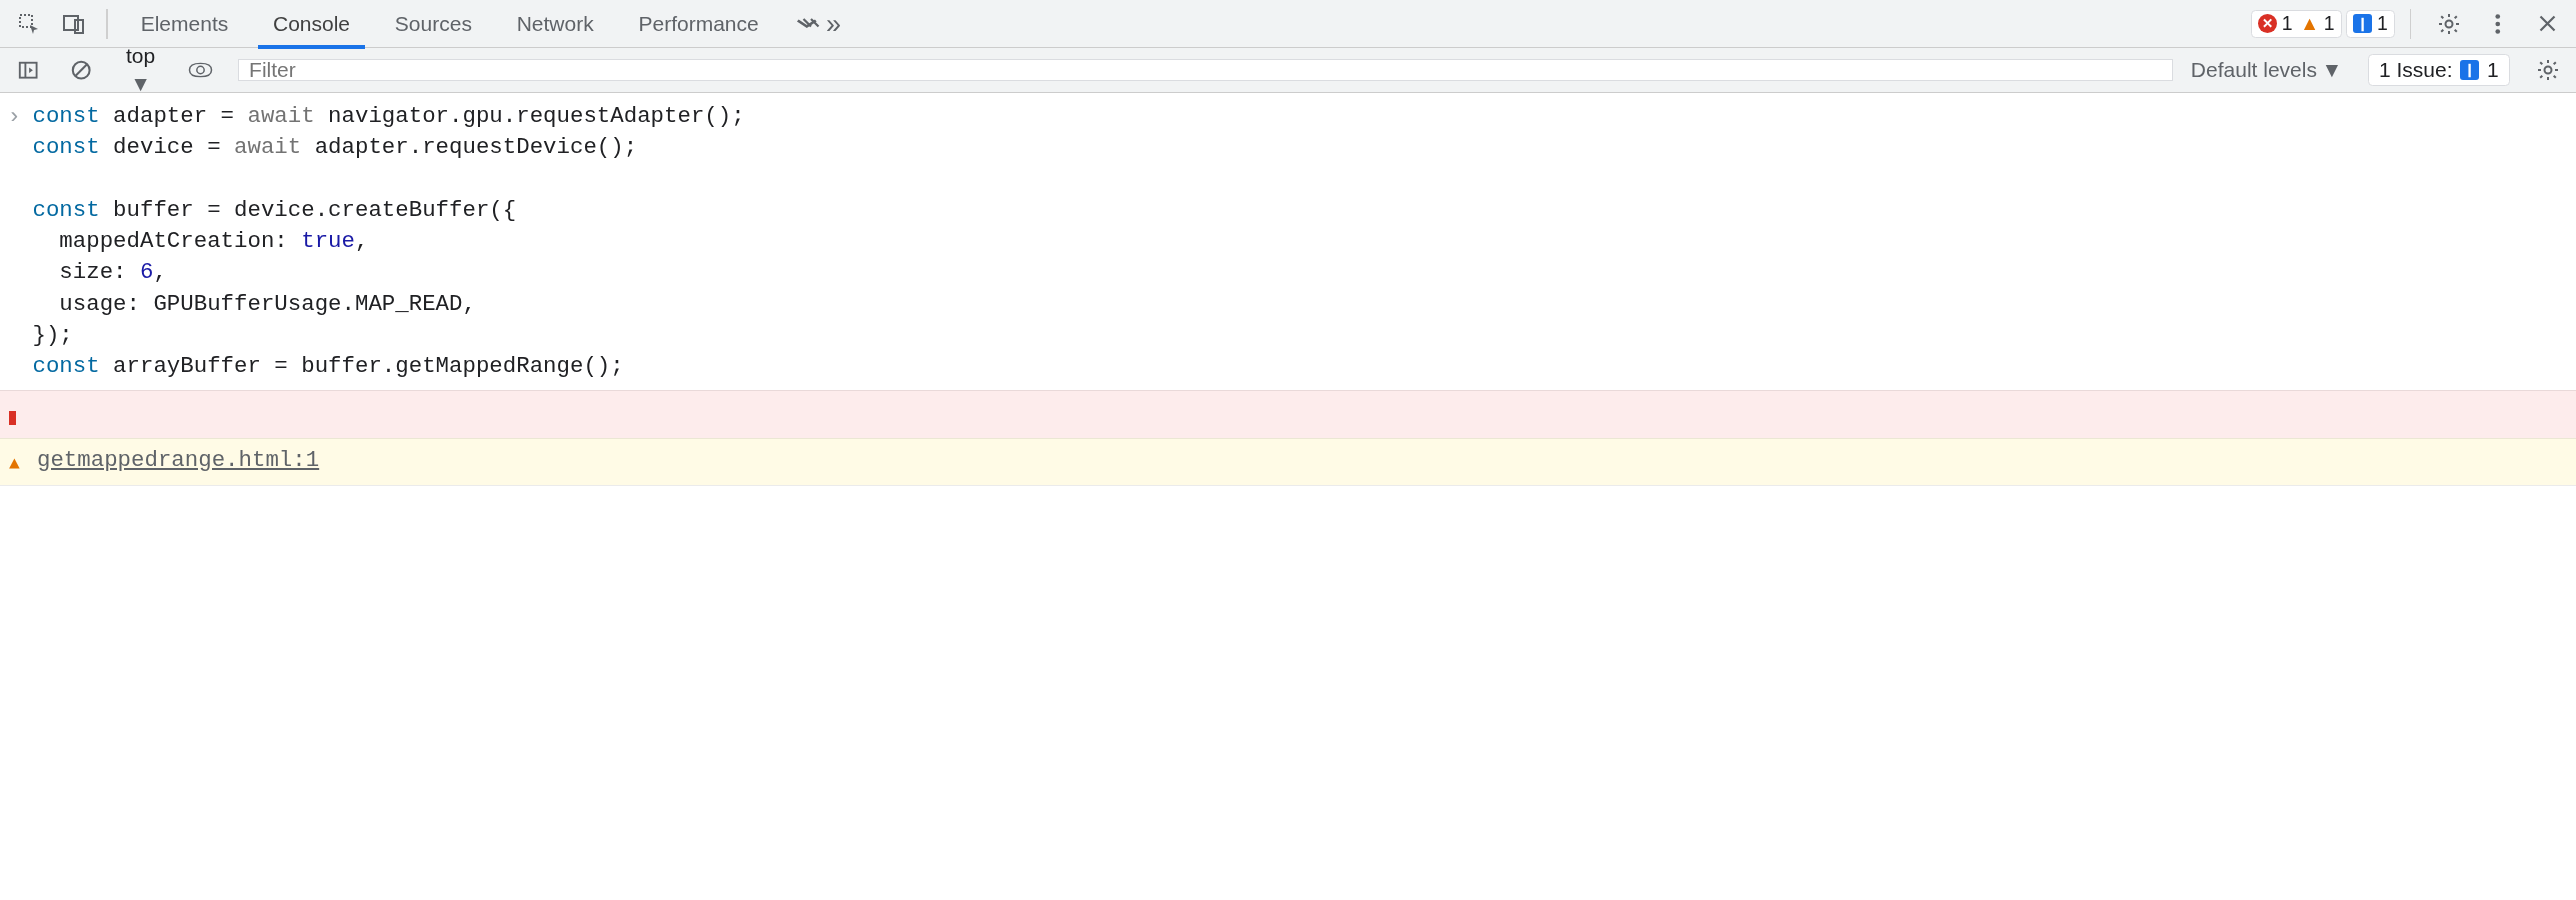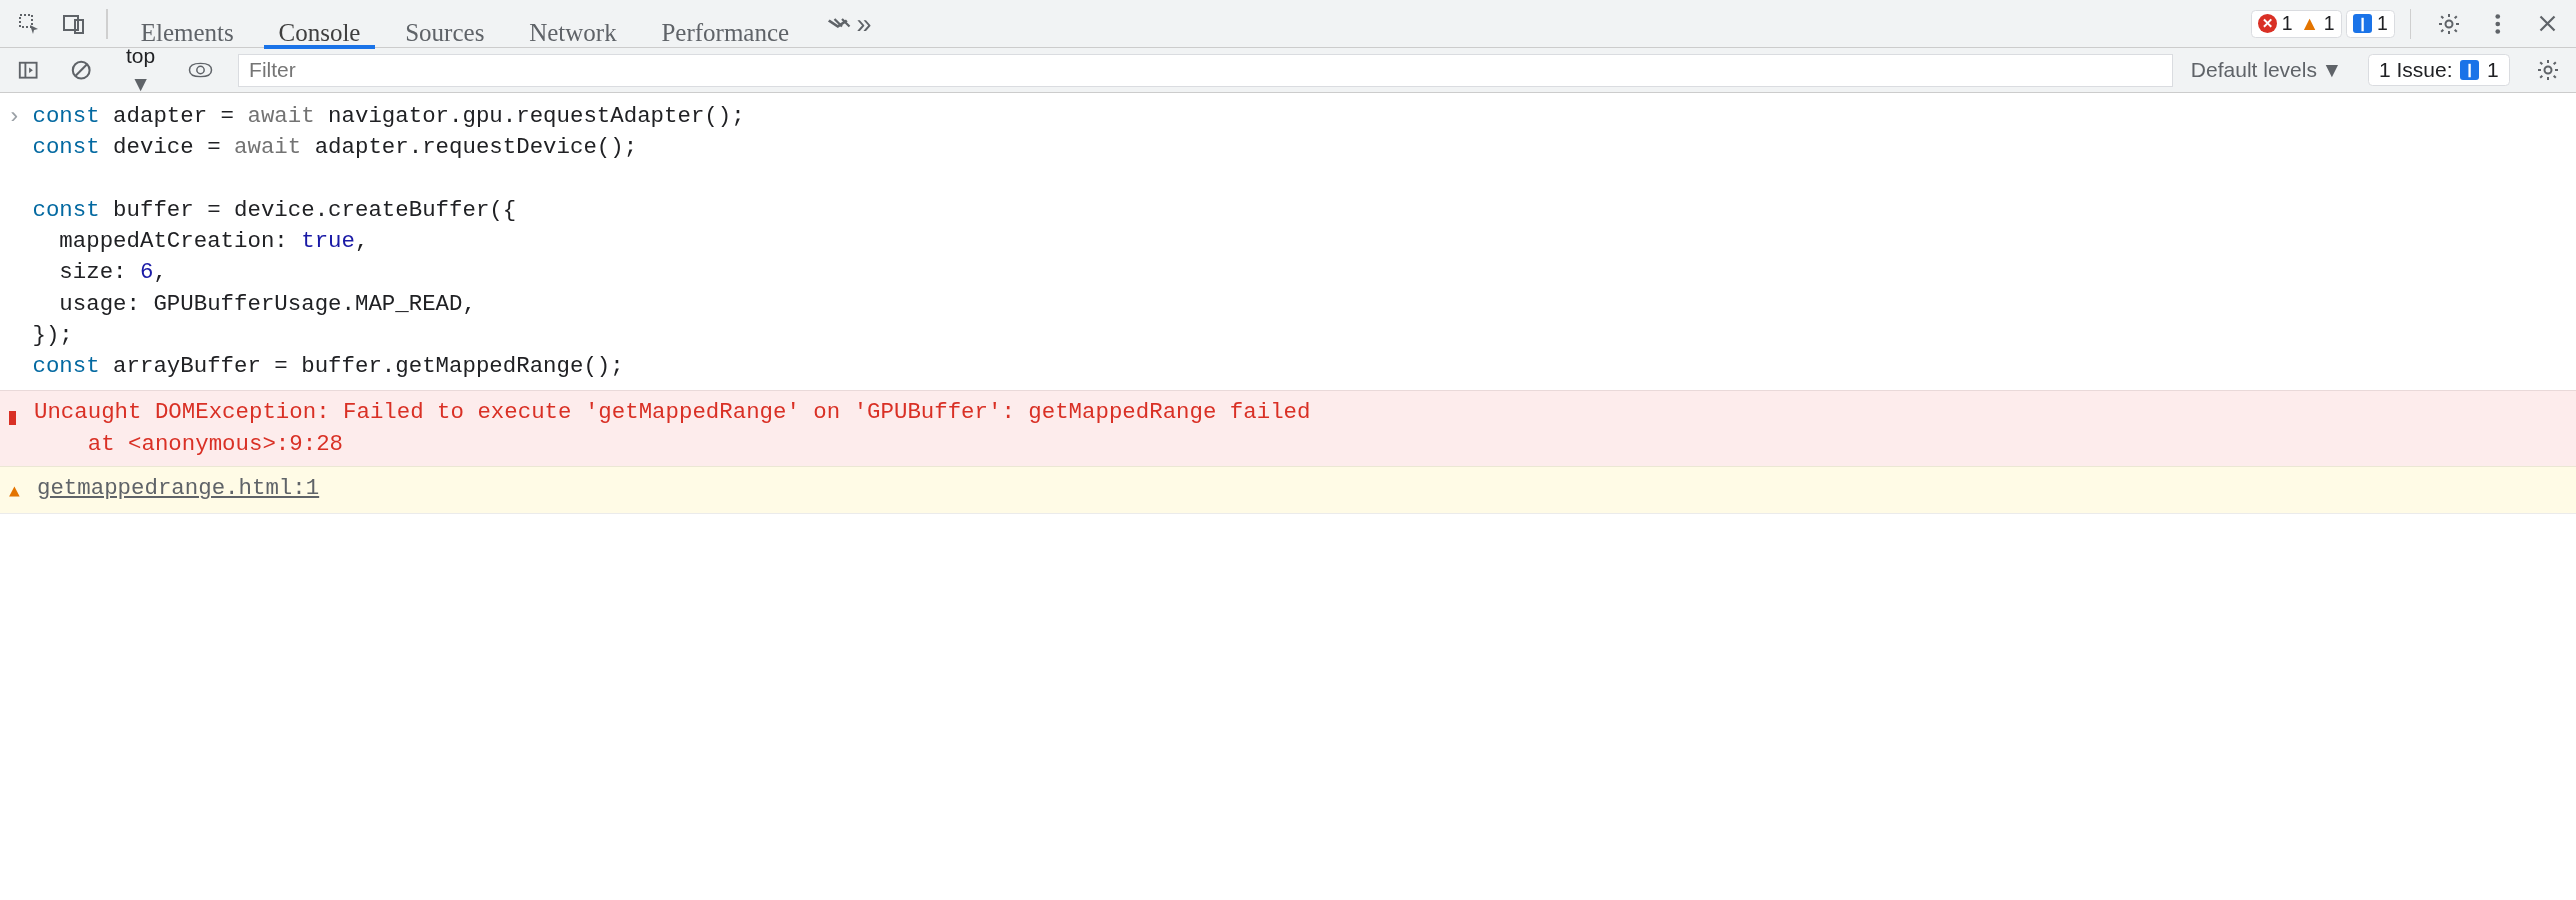--- a/index.html
+++ b/index.html
@@ -34,27 +34,26 @@
     cursor: pointer;
     color: #5f6368;
   }
   .tabs {
     display: flex;
     align-items: stretch;
     height: 100%;
   }
   .tab {
     display: flex;
-    align-items: flex-end;
+    align-items: center;
     padding: 0 22.4px;
     color: #5f6368;
-    font-size: 25px;
+    font-size: 21px;
     cursor: pointer;
     position: relative;
-    font-family: Liberation Serif, serif;
   }
   .tab.active {
     color: #404040;
   }
   .tab.active::after {
     content: "";
     position: absolute;
     left: 7.5px; right: 7.5px; bottom: -1.5px;
     height: 3.7px;
     background: #1a73e8;
@@ -101,21 +100,21 @@
     background:#f1f3f4;
     padding:0 6px;
     gap:7.5px;
   }
   .context-sel{
     display:inline-flex;align-items:center;gap:4.5px;
     padding:0 7.5px;color:#202124;font-size:21px;cursor:pointer;flex-direction:column;
   }
   .filter-input{
     flex:1;
-    height:33px;
+    height:22px;
     border:1.5px solid #dadce0;
     background:#fff;
     font-size:21px;
     padding:0 10.4px;
     color:#5f6368;
     min-width:298px;
   }
   .levels{
     display:inline-flex;gap:4.5px;
     color:#5f6368;font-size:21px;padding:0 10.4px;cursor:pointer;
@@ -297,22 +296,20 @@
 <span class="plain">  size: </span><span class="num">6</span><span class="plain">,</span>
 <span class="plain">  usage: GPUBufferUsage.MAP_READ,</span>
 <span class="plain">});</span>
 <span class="kw">const</span><span class="plain"> arrayBuffer = buffer.getMappedRange();</span></div>
 </div>
 
 <div class="msg error">
   <div class="msg-icon">
     <span class="circ err" style="width:18px;height:18px;font-size:12px;">✕</span>
   </div>
-  <div class="msg-body">Uncaught DOMException: Failed to execute 'getMappedRange' on 'GPUBuffer': getMappedRange failed
-    at &lt;anonymous&gt;:9:28</div>
 </div>
 
 <div class="msg warn">
   <div class="msg-icon">
     <span style="color:#e37400;font-size:18px;">▲</span>
   </div>
   <div class="msg-src">getmappedrange.html:1</div>
 </div>
 
 <div class="divider"></div>

